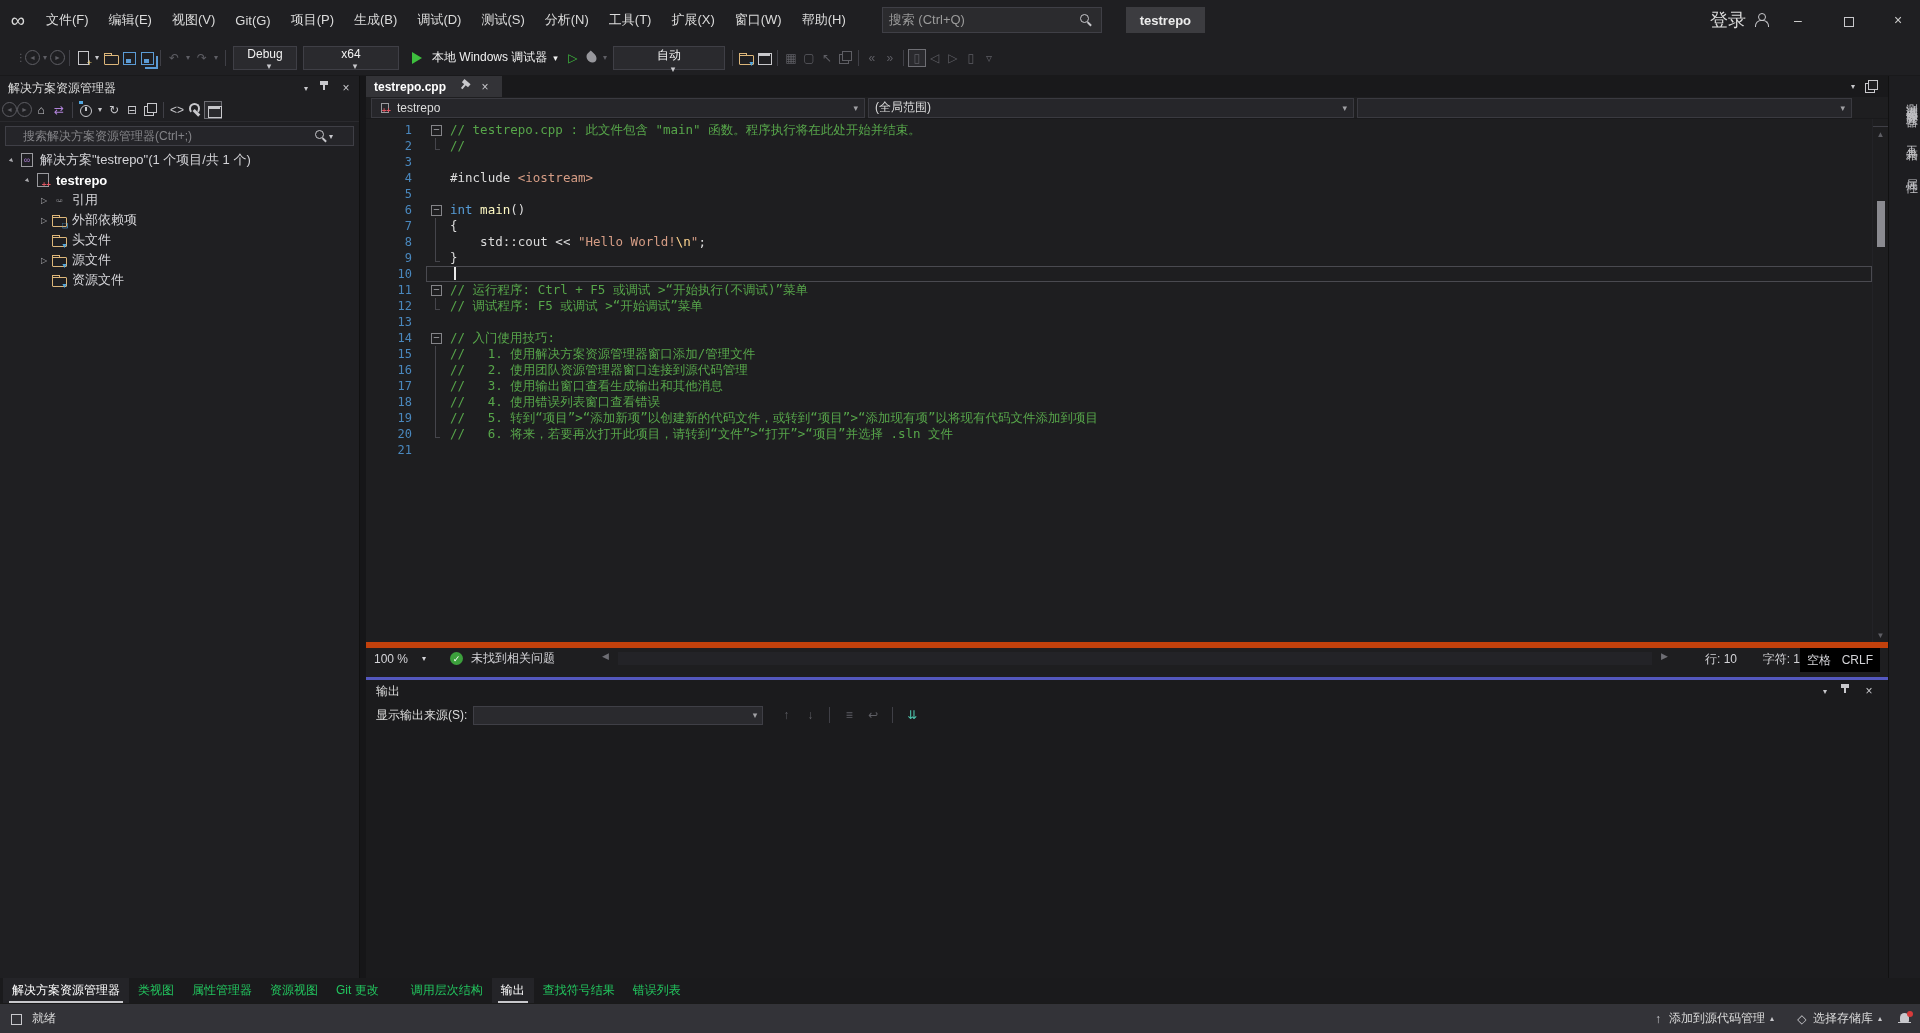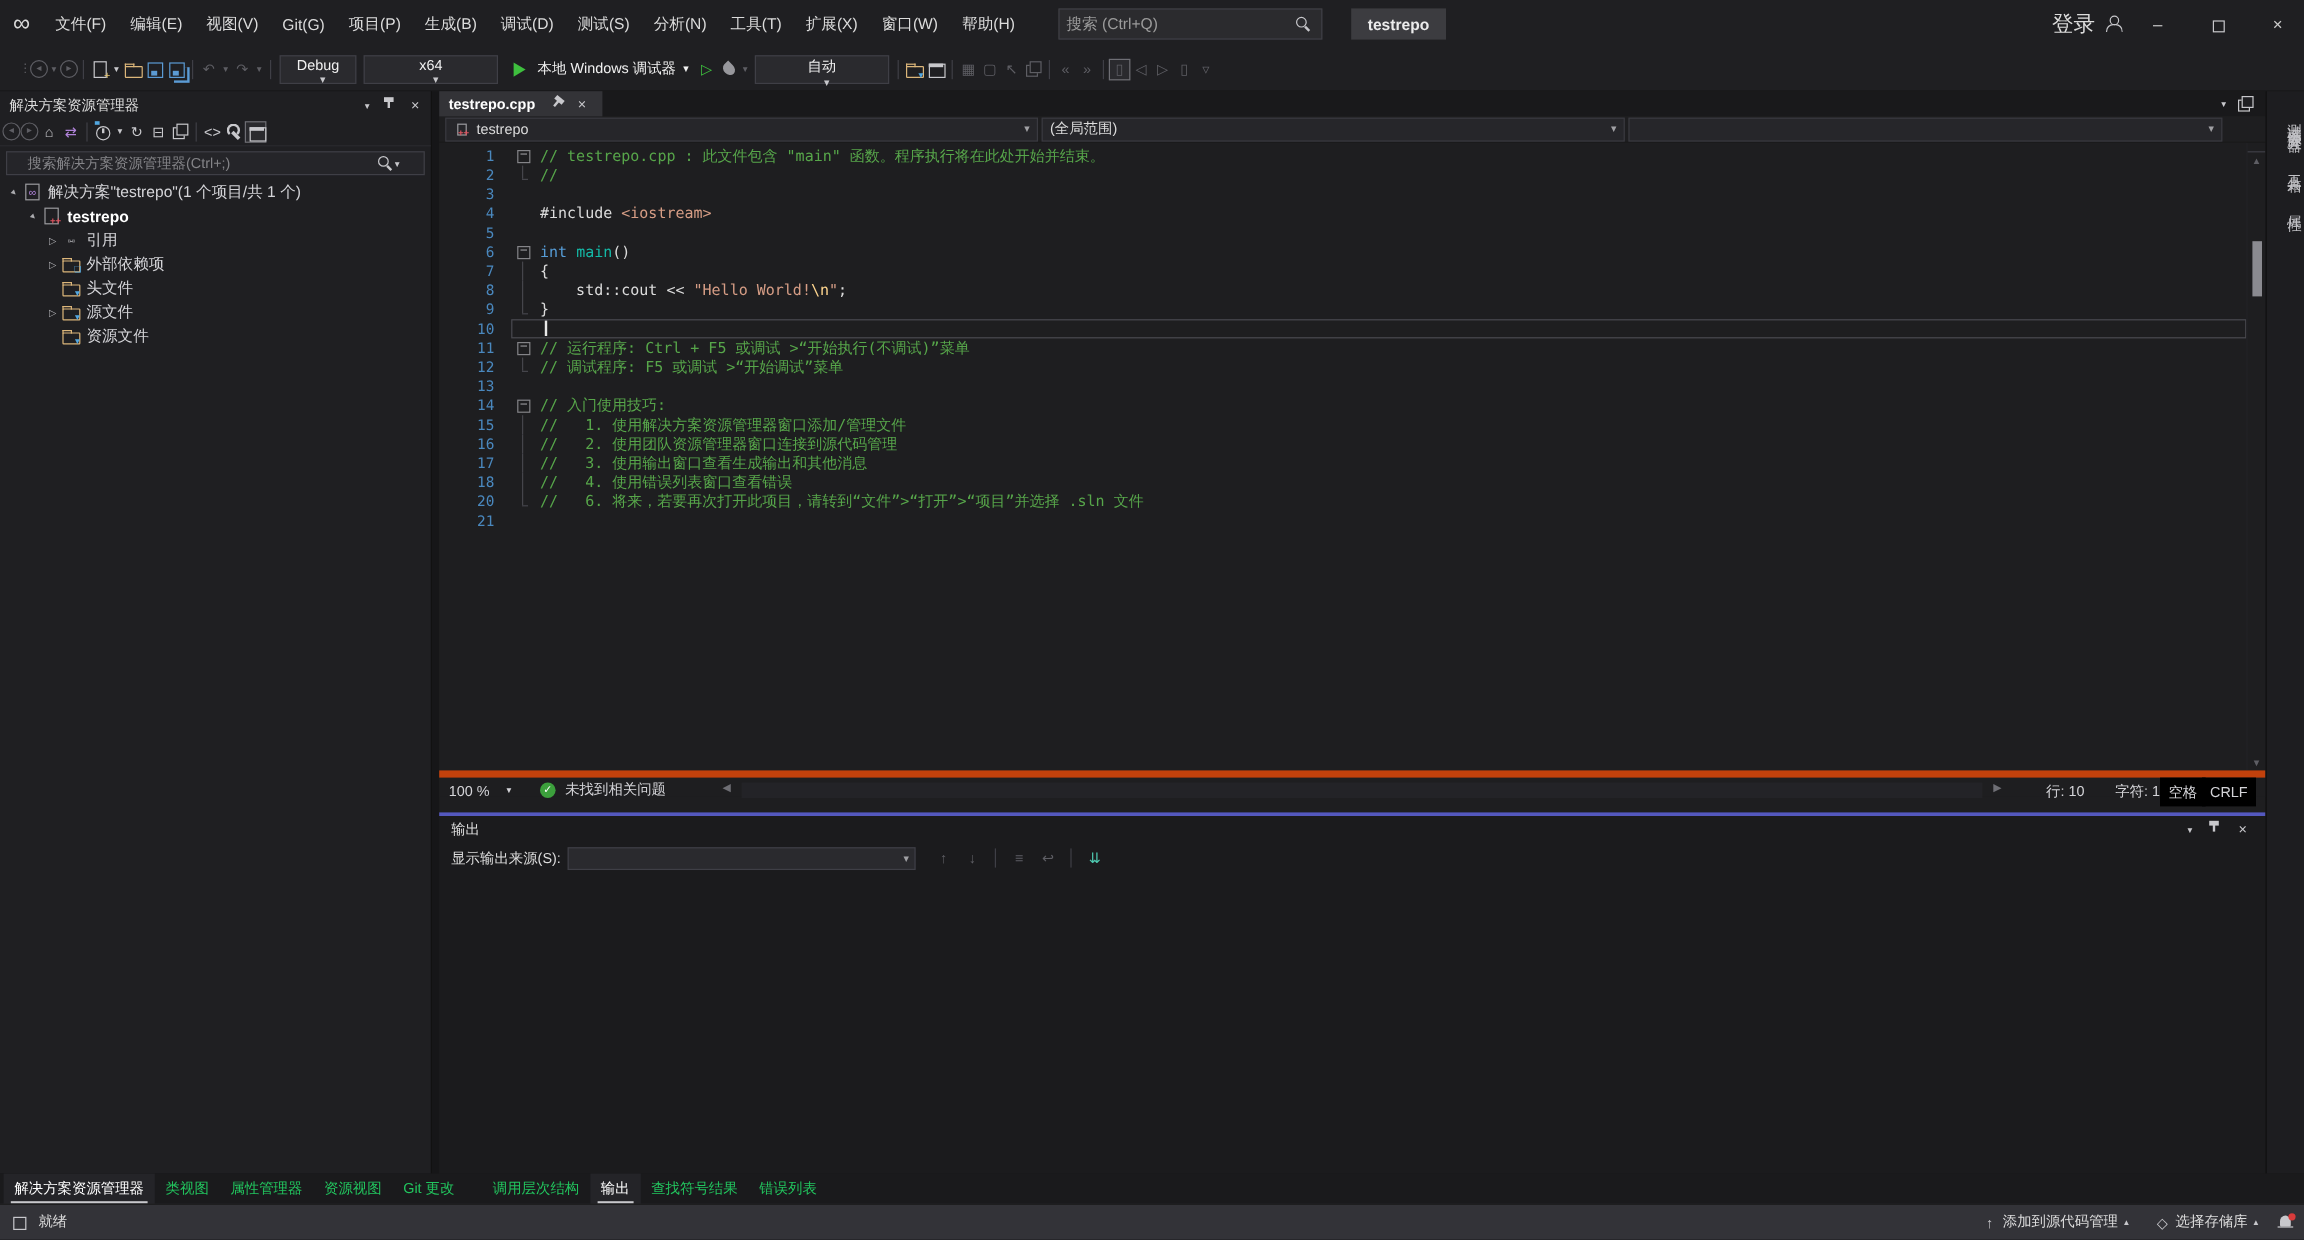--- a/index.html
+++ b/index.html
@@ -130,21 +130,21 @@
   .row { position:relative; display:flex; height:16px; line-height:16px; white-space:pre; }
   .row .ln { width:60px; text-align:right; padding-right:14px; color:#4A88BE; font-size:12px; flex:none; }
   .row .fold { width:24px; flex:none; position:relative; }
   .fold.f-box::after { content:"‒"; position:absolute; left:5px; top:3px; width:9px; height:9px; line-height:7px;
                        border:1px solid #848488; color:#C8C8CC; font-size:9px; text-align:center; }
   .fold.f-line::before { content:""; position:absolute; left:9px; top:0; width:1px; height:16px; background:#45454B; }
   .fold.f-end::before { content:""; position:absolute; left:9px; top:0; width:1px; height:11px; background:#45454B; }
   .fold.f-end::after { content:""; position:absolute; left:9px; top:11px; width:5px; height:1px; background:#45454B; }
   .row .codetxt { color:#DCDCDC; }
   .tok-cm { color:#57A64A; } .tok-kw { color:#569CD6; } .tok-str { color:#D69D85; }
-  .tok-esc { color:#FFD68F; } .tok-fn { color:#14b8a6; } .tok-pl { color:#DCDCDC; }
+  .tok-esc { color:#FFD68F; } .tok-fn { color:#fef9c3; } .tok-pl { color:#DCDCDC; }
   .row.current::after { content:""; position:absolute; left:60px; right:0; top:0; bottom:0;
                         border:1px solid #4A4A50; pointer-events:none; }
   .row.current .caret { position:absolute; left:88px; top:1px; width:1.5px; height:13px; background:#E8E8E8; }
 
   #vscroll { position:absolute; right:0; top:0; width:16px; bottom:0; background:#1E1E20; border-left:1px solid #232327; }
   #vscroll .sarr { height:14px; display:flex; align-items:center; justify-content:center; font-size:8px; color:#5E5E64; }
   #vscroll .thumb { position:absolute; left:4px; top:82px; width:8px; height:46px; background:#8A8A90; }
   #vscroll .handle { height:8px; border-bottom:1px solid #3F3F46; }
   #vscroll .down { position:absolute; bottom:0; left:0; right:0; }
 
@@ -244,21 +244,21 @@
       <span class="i dim">↶</span>
       <span class="i dim small">▾</span>
       <span class="i dim">↷</span>
       <span class="i dim small">▾</span>
       <span class="vsep"></span>
     </span>
   <div class="combo" style="width:64px;">
     <span class="cv">Debug</span>
     <span class="car">▾</span>
   </div>
-  <div class="combo" style="width:112px;">
+  <div class="combo" style="width:96px;">
     <span class="cv">x64</span>
     <span class="car">▾</span>
   </div>
   <div id="run-btn">
     <span class="i play-f"></span>
     <span>本地 Windows 调试器</span>
     <span class="car" style="font-size:9px;">▾</span>
   </div>
   <span id="tb-run-icons" style="display:flex; align-items:center;">
       <span class="i" style="color: rgb(62, 191, 62);">▷</span>
@@ -416,20 +416,21 @@
           <div class="row"><span class="ln">9</span><span class="fold f-end"></span><span class="codetxt"><span class="tok-pl">}</span></span></div>
           <div class="row current"><span class="ln">10</span><span class="fold"></span><span class="codetxt"></span><span class="caret"></span></div>
           <div class="row"><span class="ln">11</span><span class="fold f-box"></span><span class="codetxt"><span class="tok-cm">// 运行程序: Ctrl + F5 或调试 &gt;“开始执行(不调试)”菜单</span></span></div>
           <div class="row"><span class="ln">12</span><span class="fold f-end"></span><span class="codetxt"><span class="tok-cm">// 调试程序: F5 或调试 &gt;“开始调试”菜单</span></span></div>
           <div class="row"><span class="ln">13</span><span class="fold"></span><span class="codetxt"></span></div>
           <div class="row"><span class="ln">14</span><span class="fold f-box"></span><span class="codetxt"><span class="tok-cm">// 入门使用技巧: </span></span></div>
           <div class="row"><span class="ln">15</span><span class="fold f-line"></span><span class="codetxt"><span class="tok-cm">//   1. 使用解决方案资源管理器窗口添加/管理文件</span></span></div>
           <div class="row"><span class="ln">16</span><span class="fold f-line"></span><span class="codetxt"><span class="tok-cm">//   2. 使用团队资源管理器窗口连接到源代码管理</span></span></div>
           <div class="row"><span class="ln">17</span><span class="fold f-line"></span><span class="codetxt"><span class="tok-cm">//   3. 使用输出窗口查看生成输出和其他消息</span></span></div>
           <div class="row"><span class="ln">18</span><span class="fold f-line"></span><span class="codetxt"><span class="tok-cm">//   4. 使用错误列表窗口查看错误</span></span></div>
+          <div class="row"><span class="ln">19</span><span class="fold f-line"></span><span class="codetxt"><span class="tok-cm">//   5. 转到“项目”&gt;“添加新项”以创建新的代码文件，或转到“项目”&gt;“添加现有项”以将现有代码文件添加到项目</span></span></div>
           <div class="row"><span class="ln">20</span><span class="fold f-end"></span><span class="codetxt"><span class="tok-cm">//   6. 将来，若要再次打开此项目，请转到“文件”&gt;“打开”&gt;“项目”并选择 .sln 文件</span></span></div>
           <div class="row"><span class="ln">21</span><span class="fold"></span><span class="codetxt"></span></div>
         </div>
       <div id="vscroll">
         <div class="handle"></div>
         <div class="sarr">▲</div>
         <div class="thumb"></div>
         <div class="sarr down">▼</div>
       </div>
     </div>

